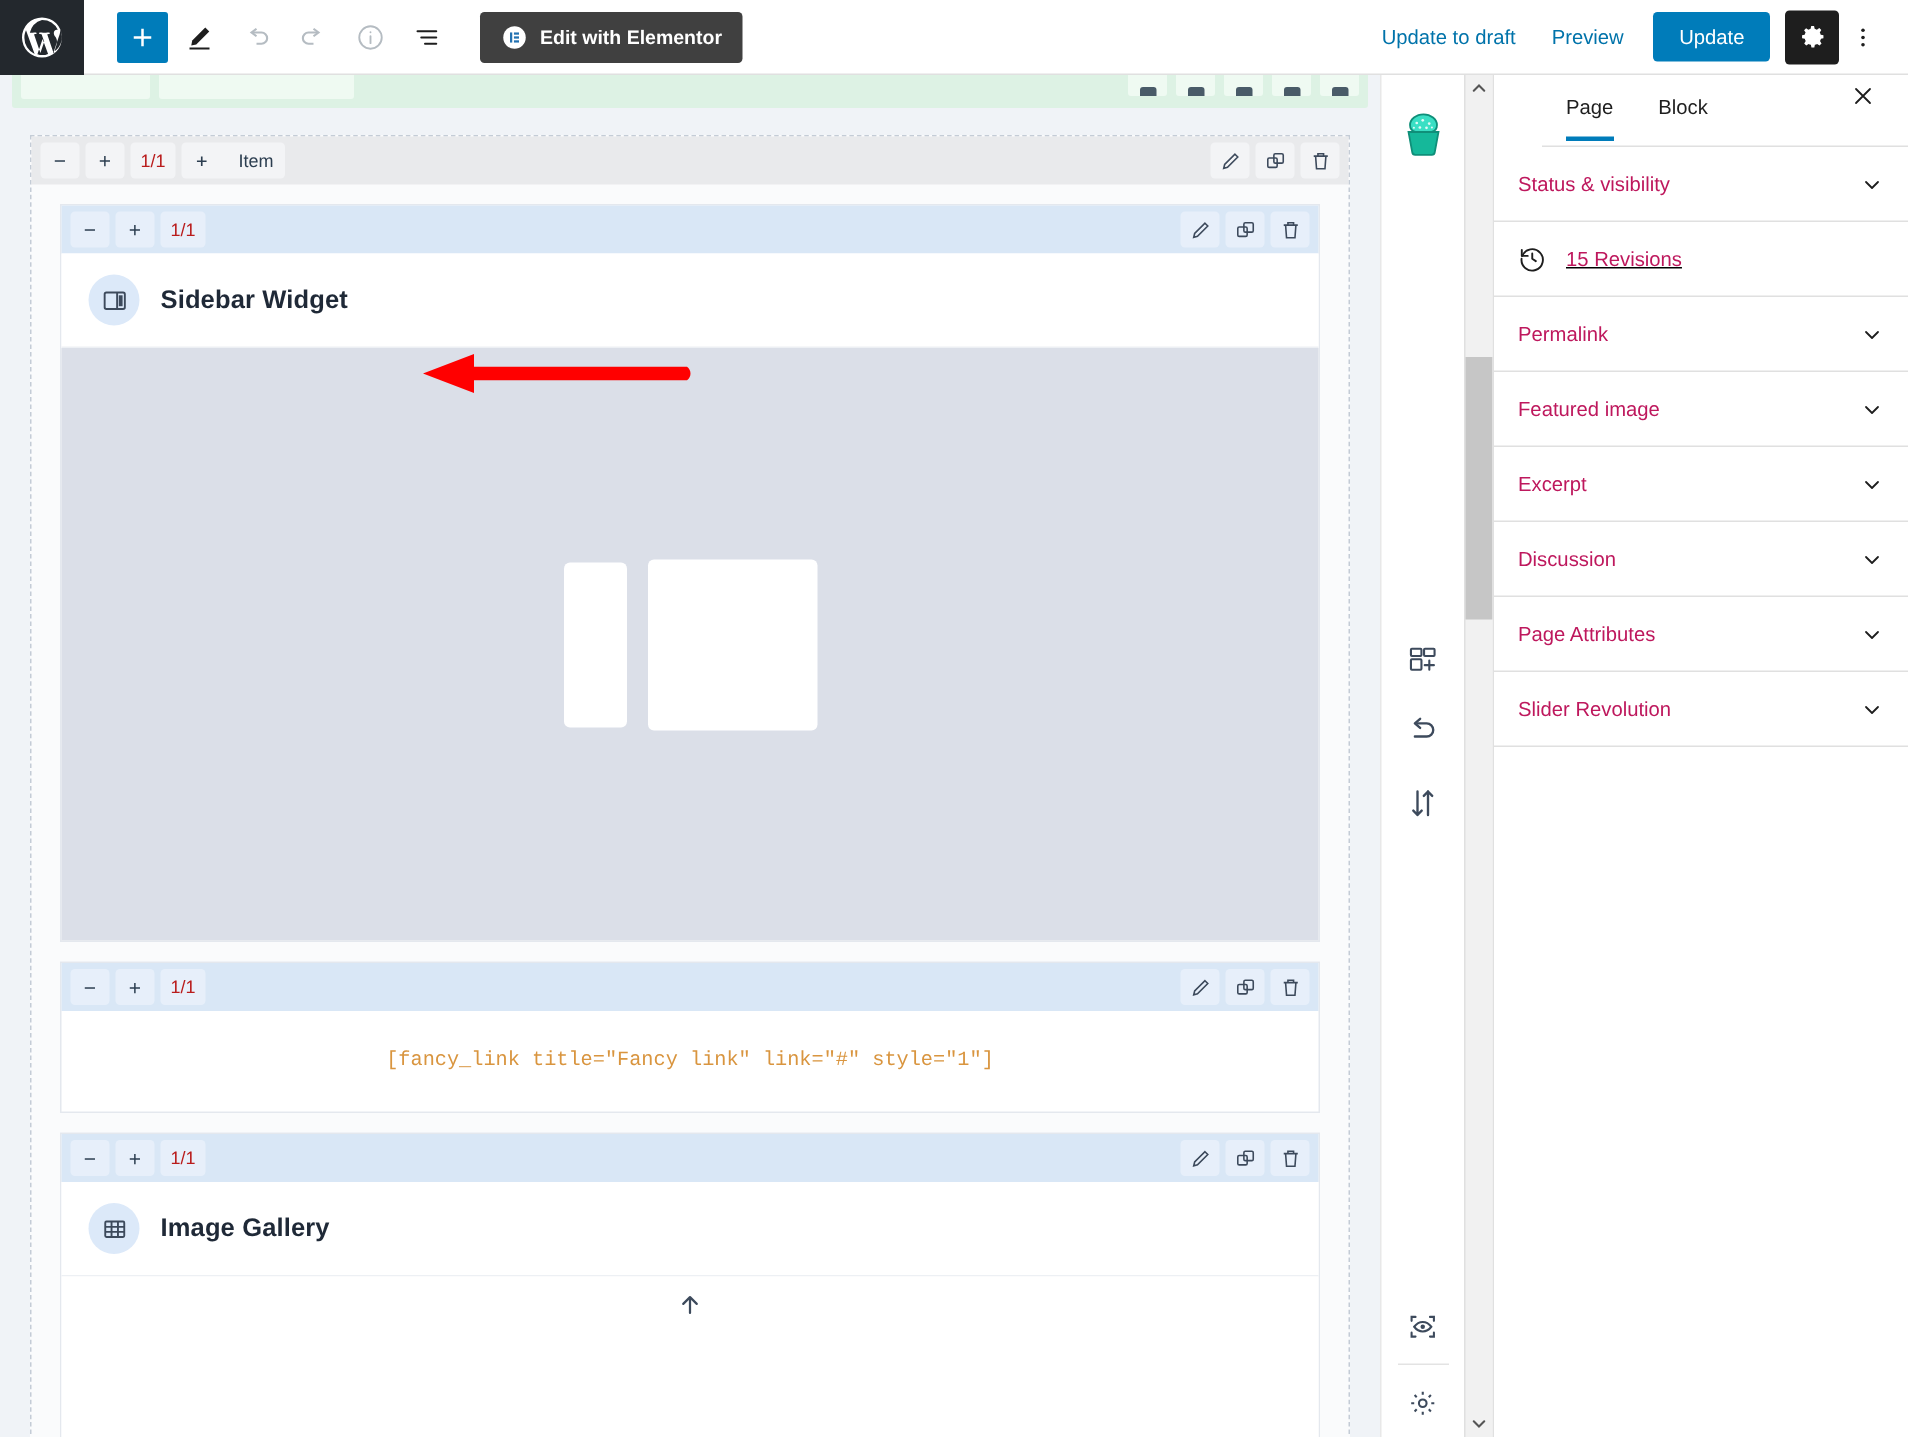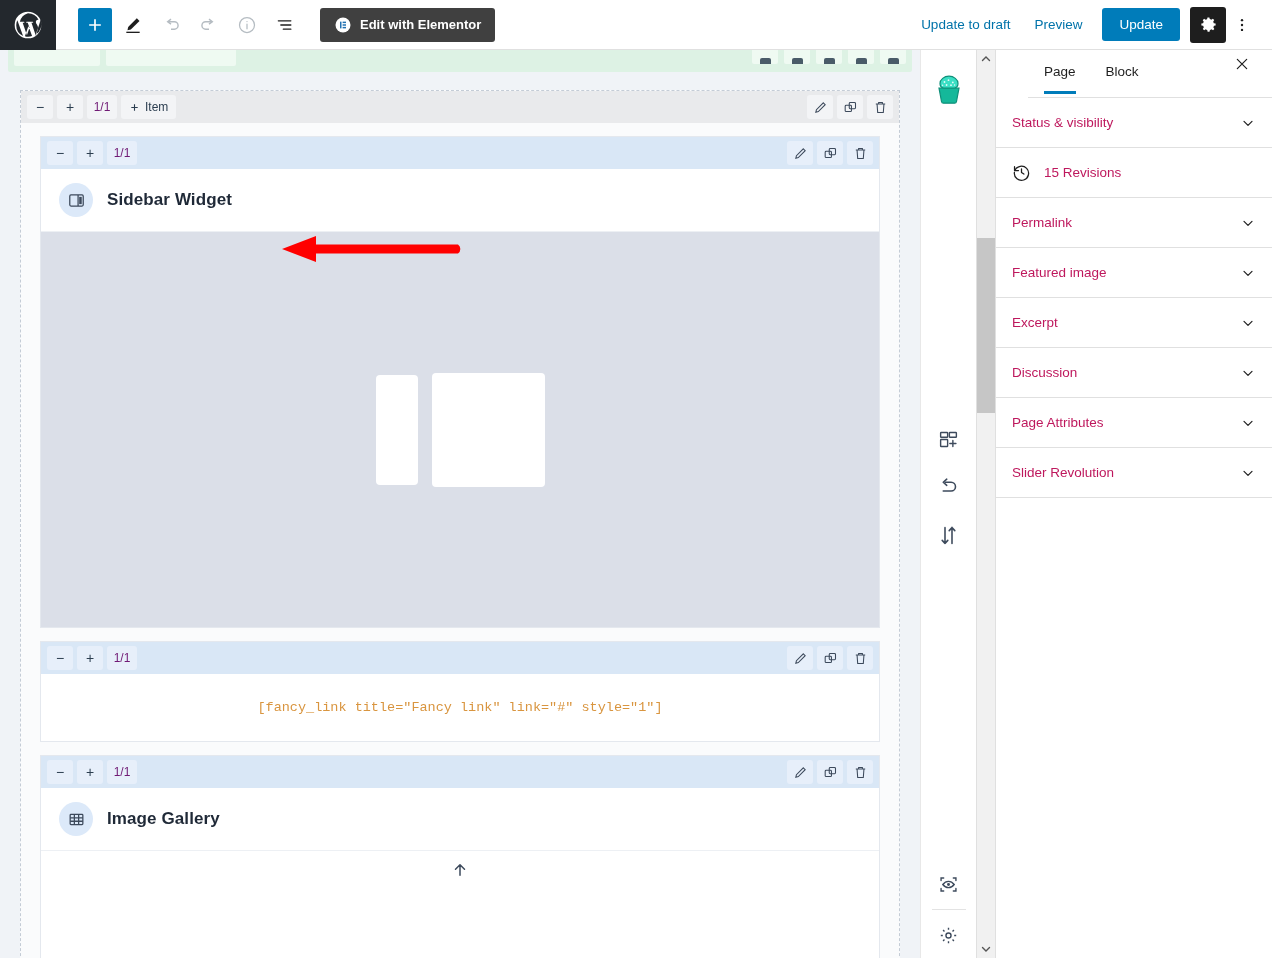--- a/index.html
+++ b/index.html
@@ -93,22 +93,22 @@
   }
   .rowbar.grey { background: #e9eaec; }
   .rowbar.blue { background: #d9e7f6; }
   .ctrl {
     min-width: 26px; height: 24px; border-radius: 3px; border: none;
     background: #f3f4f6; color: #2c3e50; font-size: 14px; cursor: pointer;
     display: flex; align-items: center; justify-content: center;
     margin-right: 4px; font-family: inherit; padding: 0 6px;
   }
   .rowbar.blue .ctrl { background: #e7effa; }
-  .ctrl.ratio { font-size: 12px; color: #701a75; min-width: 30px; }
-  .ctrl.item { gap: 5px; font-size: 12px; padding: 0 8px; }
+  .ctrl.ratio { font-size: 12px; color: #b91c1c; min-width: 30px; }
+  .ctrl.item { gap: 19px; font-size: 12px; padding: 0 8px; }
   .row-actions { margin-left: auto; display: flex; gap: 4px; }
   .act {
     width: 26px; height: 24px; border: none; border-radius: 3px;
     background: #f3f4f6; cursor: pointer; color: #3d4a5c;
     display: flex; align-items: center; justify-content: center;
   }
   .rowbar.blue .act { background: #e7effa; }
   .act svg { width: 15px; height: 15px; }
 
   .inner-row {
@@ -190,21 +190,21 @@
     color: #1e1e1e; display: flex; align-items: center; justify-content: center;
     width: 28px; height: 28px; }
   .sb-close svg { width: 16px; height: 16px; }
   .panel-row {
     display: flex; align-items: center; height: 50px; padding: 0 16px;
     border-bottom: 1px solid #e0e0e0; cursor: pointer; background: #fff;
   }
   .panel-label { font-size: 13.5px; color: #be185d; text-align: center; }
   .panel-chev { margin-left: auto; color: #1e1e1e; }
   .panel-chev svg { width: 16px; height: 16px; display: block; }
-  .panel-row.rev { gap: 13px; }
+  .panel-row.rev { gap: 13px; text-decoration: underline; }
   .panel-row.rev svg { width: 19px; height: 19px; color: #1e1e1e; flex: none; }
 </style>
 </head>
 <body>
 
 <div id="app">
 
   <div class="topbar">
     <div class="wp-logo">
       <svg viewBox="0 0 24 24" fill="#fff">

